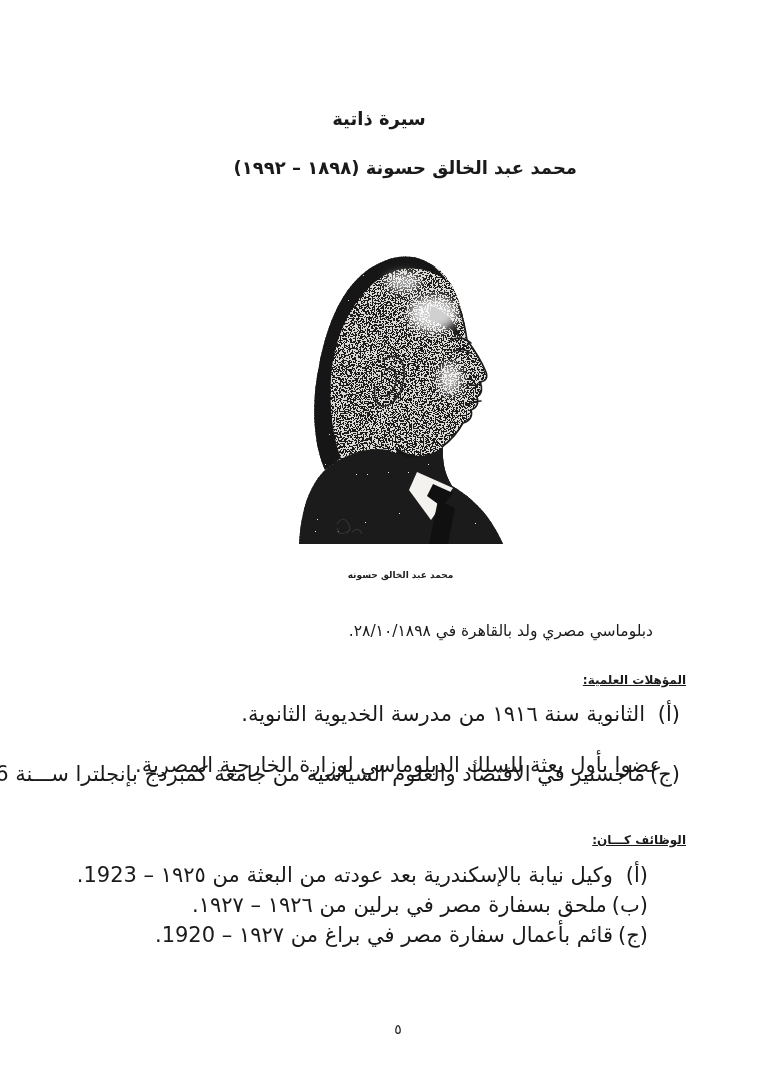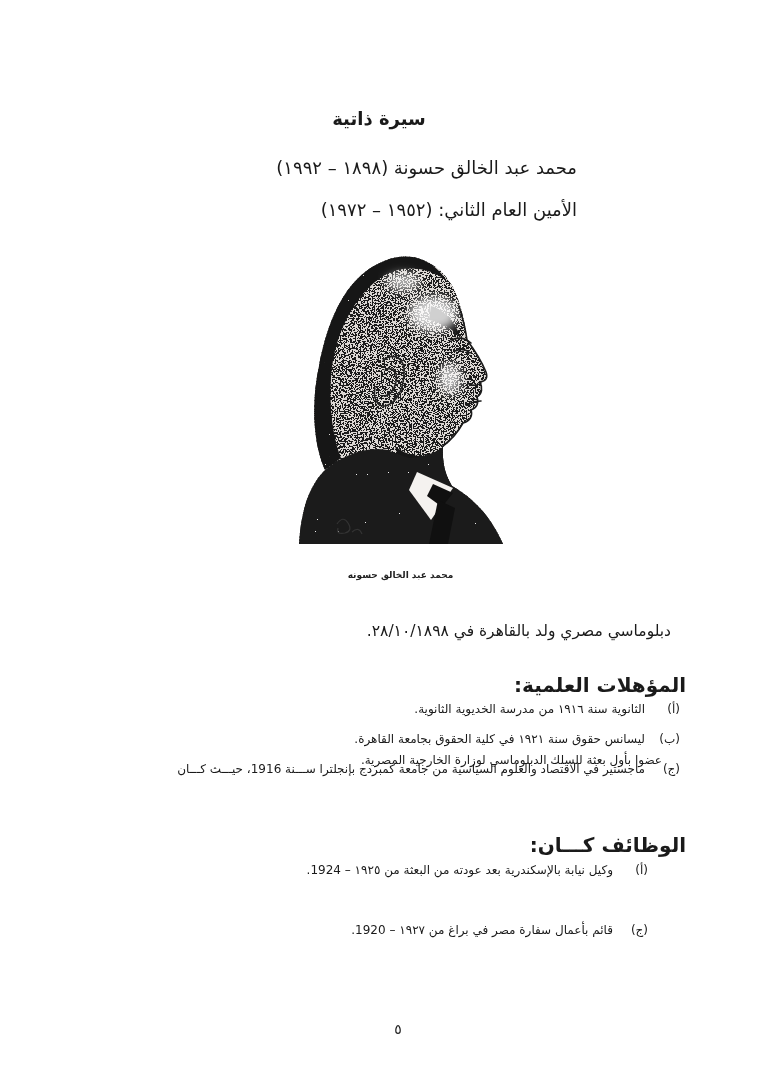--- a/index.html
+++ b/index.html
@@ -2,46 +2,45 @@
 <html lang="ar"><head>
 <meta charset="utf-8">
 <style>
   html,body{margin:0;padding:0;background:#ffffff;}
   .page{
     position:relative;width:758px;height:1064px;background:#ffffff;
     direction:rtl;font-family:"DejaVu Sans",sans-serif;color:#1a1a1a;overflow:hidden;border-radius:9px;
   }
   .doc-title{position:absolute;top:108px;left:0;right:0;margin:0;text-align:center;
     font-size:18px;font-weight:700;white-space:nowrap;}
-  .sub{position:absolute;right:181px;font-size:18px;font-weight:400;white-space:nowrap;}
+  .sub{position:absolute;right:181px;font-size:18px;font-weight:700;white-space:nowrap;}
   .sub1{top:157px}
   .sub2{top:199px}
   .portrait{position:absolute;margin:0;top:248px;left:283px;width:235px;text-align:center;}
   .portrait figcaption{font-size:9px;font-weight:700;margin-top:22px;color:#222;}
-  .intro{position:absolute;margin:0;top:622px;right:87px;font-size:15.5px;white-space:nowrap;}
-  .h{position:absolute;margin:0;right:72px;font-size:20px;font-weight:700;white-space:nowrap;}
+  .intro{position:absolute;margin:0;top:622px;right:105px;font-size:15.5px;white-space:nowrap;}
+  .h{position:absolute;margin:0;right:72px;font-size:12px;font-weight:700;white-space:nowrap;text-decoration:underline;}
   .h-qual{top:673px}
   .h-jobs{top:833px}
-  .item{position:absolute;right:78px;font-size:12px;white-space:nowrap;}
+  .item{position:absolute;right:78px;font-size:21px;white-space:nowrap;}
   .mk{display:inline-block;min-width:30px;text-align:right;margin-left:5px;}
   .i-a{top:702px}.i-b{top:732px}.i-c{top:762px}
   .cont{top:753px;right:96px;text-align:center;}
   .job{right:110px;}
   .j-a{top:863px}.j-b{top:893px}.j-c{top:923px}.j-d{top:953px}
   .pagenum{position:absolute;top:1021px;left:0;right:0;text-align:center;
     font-size:14px;transform:translateX(19px);}
 </style>
 </head>
 <body>
 
 <div class="page">
 
   <h1 class="doc-title">سيرة ذاتية</h1>
   <div class="sub sub1">محمد عبد الخالق حسونة (١٨٩٨ – ١٩٩٢)</div>
-  <div class="sub sub2">الأمين العام الثاني: (١٩٥٢ – ١٩٧٢)</div>
 
   <figure class="portrait">
     <svg width="235" height="296" viewBox="0 0 235 296">
       <defs>
         <filter id="stip" x="-5%" y="-5%" width="110%" height="110%">
           <feTurbulence type="fractalNoise" baseFrequency="0.65" numOctaves="3" seed="11" result="n"></feTurbulence>
           <feColorMatrix in="n" type="luminanceToAlpha" result="la"></feColorMatrix>
           <feComponentTransfer in="la" result="th">
               <feFuncA type="discrete" tableValues="0 1"></feFuncA>
             </feComponentTransfer>
@@ -110,23 +109,23 @@
       <path fill="none" stroke="#333" stroke-width="1.2" d="M54 276 q6 -9 11 -1 q5 8 -3 10 q-9 2 -7 -5 m14 4 q7 -6 10 2"></path>
     </svg>
     <figcaption>محمد عبد الخالق حسونه</figcaption>
   </figure>
 
   <p class="intro">دبلوماسي مصري ولد بالقاهرة في ٢٨/١٠/١٨٩٨.</p>
 
   <h2 class="h h-qual">المؤهلات العلمية:</h2>
 
   <div class="item i-a"><span class="mk">(أ)</span><span>الثانوية سنة ١٩١٦ من مدرسة الخديوية الثانوية.</span></div>
-  <div class="item i-b"><span class="mk">(ب)</span><span>ليسانس حقوق سنة ١٩٢١ في كلية الحقوق بجامعة القاهرة.</span></div>
   <div class="item i-c"><span class="mk">(ج)</span><span>ماجستير في الاقتصاد والعلوم السياسية من جامعة كمبردج بإنجلترا ســـنة 1916، حيـــث كـــان</span></div>
   <div class="item cont"><span>عضوا بأول بعثة للسلك الدبلوماسي لوزارة الخارجية المصرية.</span></div>
 
   <h2 class="h h-jobs">الوظائف كـــان:</h2>
 
-  <div class="item job j-a"><span class="mk">(أ)</span><span>وكيل نيابة بالإسكندرية بعد عودته من البعثة من ١٩٢٥ – 1924.</span></div>
+  <div class="item job j-a"><span class="mk">(أ)</span><span>وكيل نيابة بالإسكندرية بعد عودته من البعثة من ١٩٢٥ – 1923.</span></div>
+  <div class="item job j-b"><span class="mk">(ب)</span><span>ملحق بسفارة مصر في برلين من ١٩٢٦ – ١٩٢٧.</span></div>
   <div class="item job j-c"><span class="mk">(ج)</span><span>قائم بأعمال سفارة مصر في براغ من ١٩٢٧ – 1920.</span></div>
 
   <div class="pagenum">٥</div>
 </div>
 
 </body></html>

